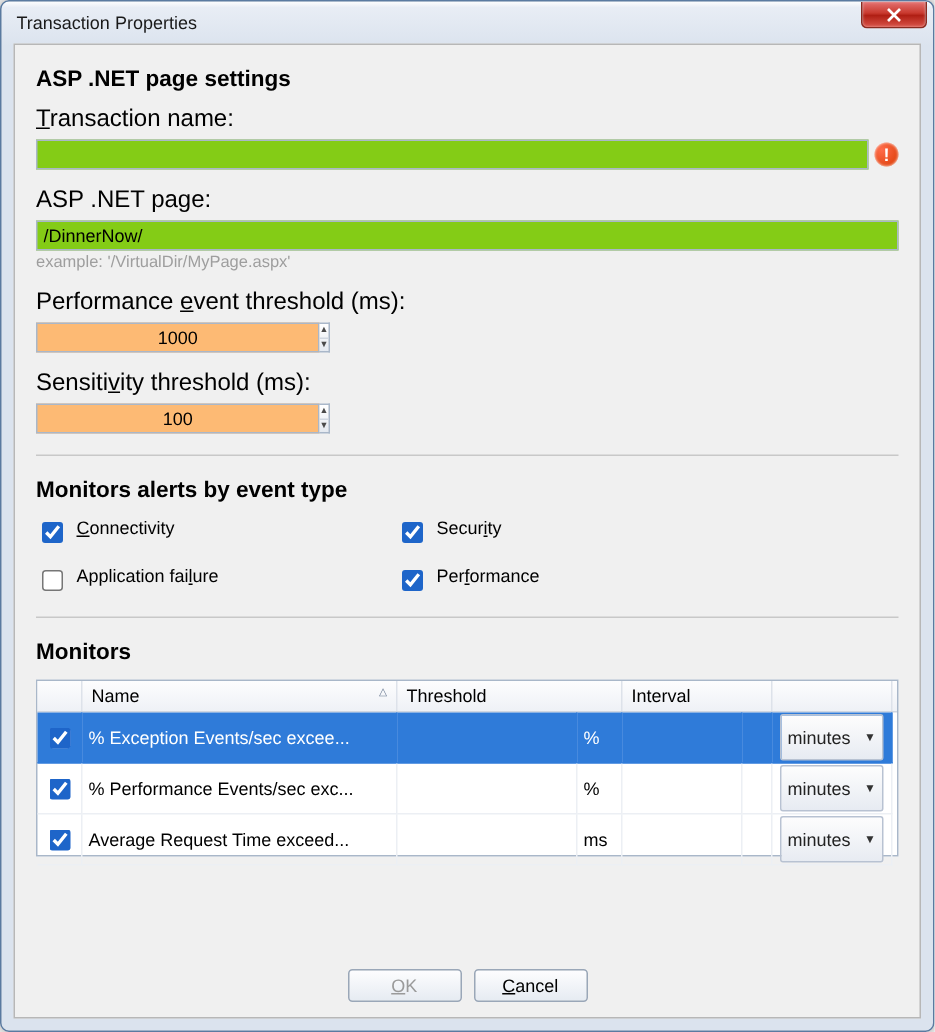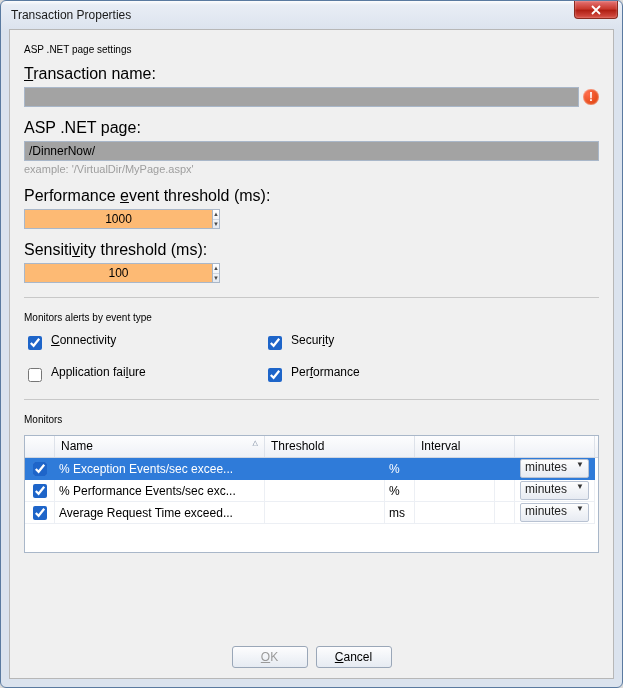--- a/index.html
+++ b/index.html
@@ -51,28 +51,28 @@
   .client {
     flex: 1;
     margin: 0 8px 8px 8px;
     background: #f0f0f0;
     border: 1px solid #b7b7b7;
     padding: 14px 14px 10px 14px;
     display: flex;
     flex-direction: column;
     overflow: hidden;
   }
-  .section-title { font-weight: normal; font-size: 10px; margin-bottom: 10px; }
+  .section-title { font-weight: bold; font-size: 15px; margin-bottom: 10px; }
   .field-label { font-size: 16px; margin-bottom: 4px; display:block;}
   .u { text-decoration: underline; }
   .text-input {
     width: 100%;
     height: 20px;
     border: 1px solid #a9b7c9;
-    background: #a3a3a3;
+    background: #84cc16;
     padding: 2px 4px;
     font: inherit;
     outline: none;
   }
   .row-tn { display:flex; align-items:center; gap:4px; }
   .row-tn .text-input { flex:1; }
   .error-icon {
     width: 16px; height: 16px; border-radius: 50%;
     background: radial-gradient(circle at 30% 30%, #ff6b4a, #d93a00);
     color:#fff; font-weight:bold; font-size:12px;
@@ -109,35 +109,35 @@
     border-bottom:1px solid #d0d6e0; font-size:12px;
   }
   .mon-head > div {
     border-right:1px solid #dde2ea; padding:3px 6px; display:flex;gap:4px;
     white-space:nowrap; overflow:hidden;
   }
   .sort-tri { font-size:7px; color:#6b7b93;}
   .mon-row {
     display:grid;
     grid-template-columns: 30px 210px 120px 30px 80px 20px 80px;
-    height:22px; align-items:stretch; font-size:12px;
+    height:34px; align-items:stretch; font-size:12px;
   }
   .mon-row > div {
     border-right:1px solid #eceff4; border-bottom:1px solid #eceff4;
     display:flex;align-items:center; padding:0 4px; overflow:hidden; white-space:nowrap;
   }
   .mon-row .chkcell{justify-content:center;}
   .mon-row.selected > div { background:#2f7bd9; color:#fff; border-color:#2f7bd9;}
   .mon-row .numcell { padding:0; }
   .mon-row .numcell .ninput{
     flex:1;border:none;background:transparent;text-align:right;font:inherit;color:inherit;outline:none;padding:0 2px;
   }
   .mon-row .unit{font-size:12px;}
   .mon-row .select{
-    flex:1;align-self:stretch;display:flex;align-items:flex-start;justify-content:space-between;
+    flex:1;align-self:stretch;display:flex;align-items:center;justify-content:space-between;
     background:linear-gradient(#fdfdfd,#e7ebf2);border:1px solid #b8c2d2;border-radius:2px;
     padding:0 4px;margin:1px;color:#222;
   }
   .mon-row .select .arr{font-size:8px;color:#333;}
   .buttons { display:flex; justify-content:center; gap:8px; margin-top:auto; padding-top:10px;}
   .btn {
     min-width:76px; height:22px; border:1px solid #9aa7b8; border-radius:3px;
     background:linear-gradient(#fdfdfe,#e6ebf2); font:inherit; padding:0 12px;
   }
   .btn[disabled]{color:#9a9a9a;}

